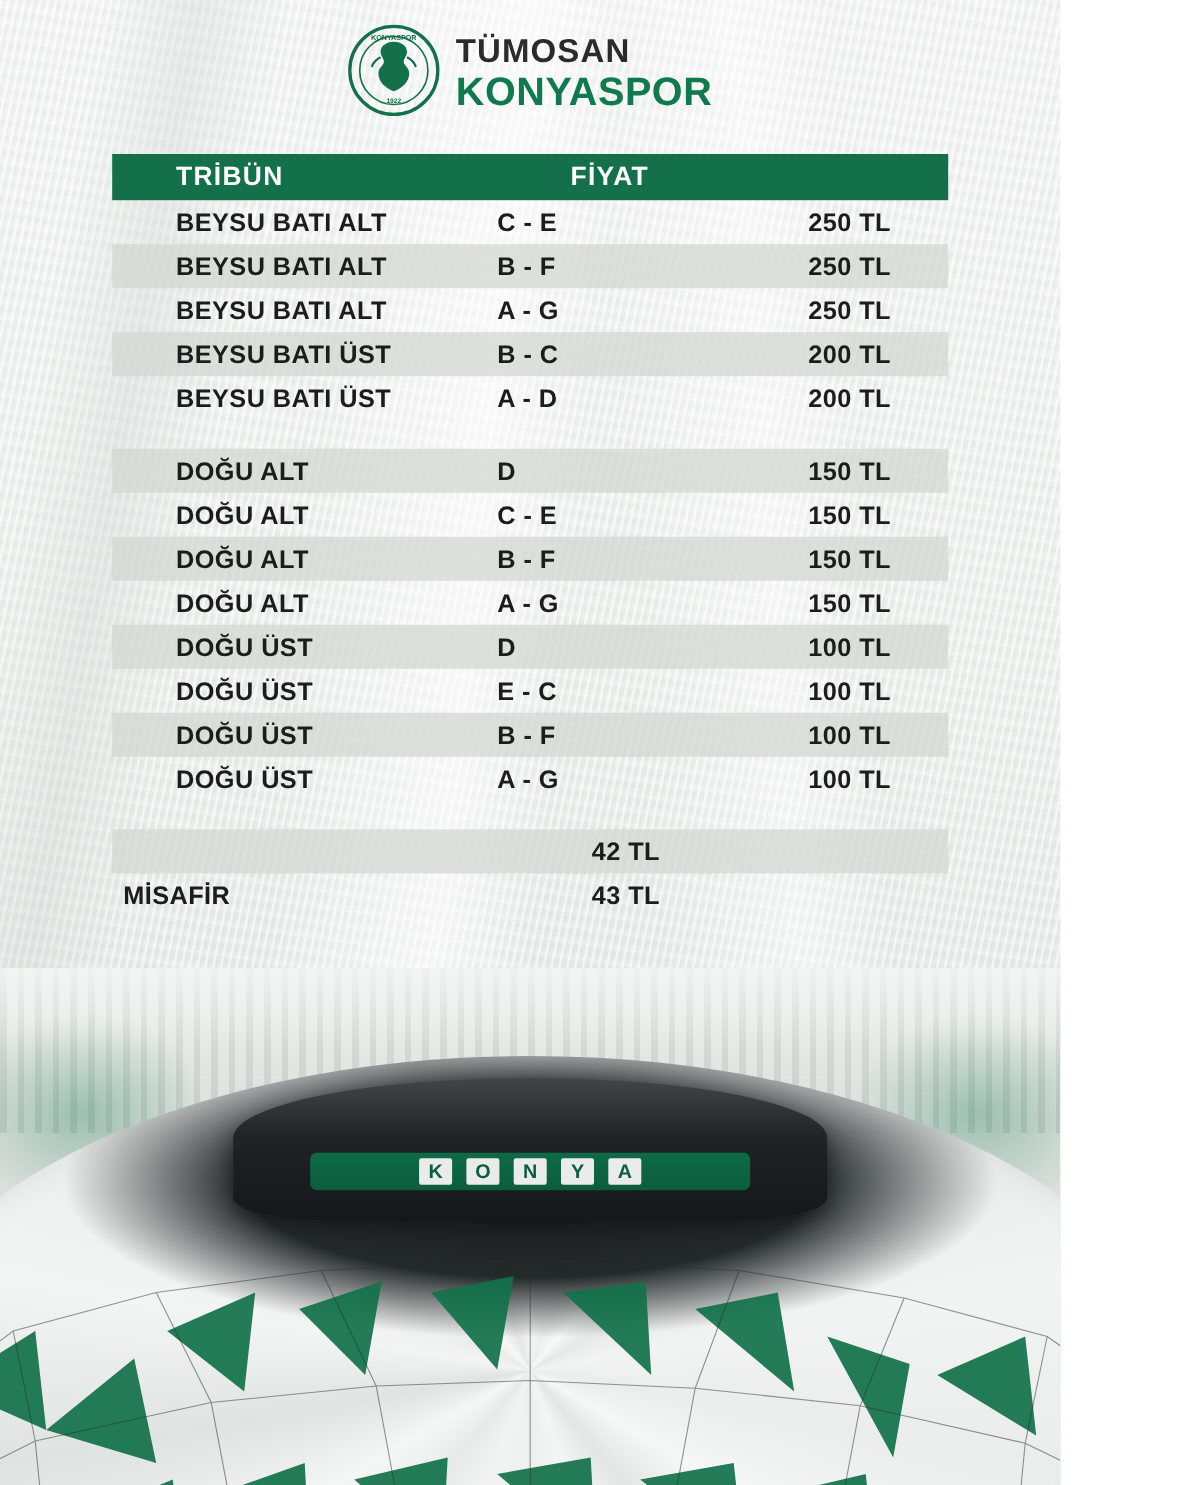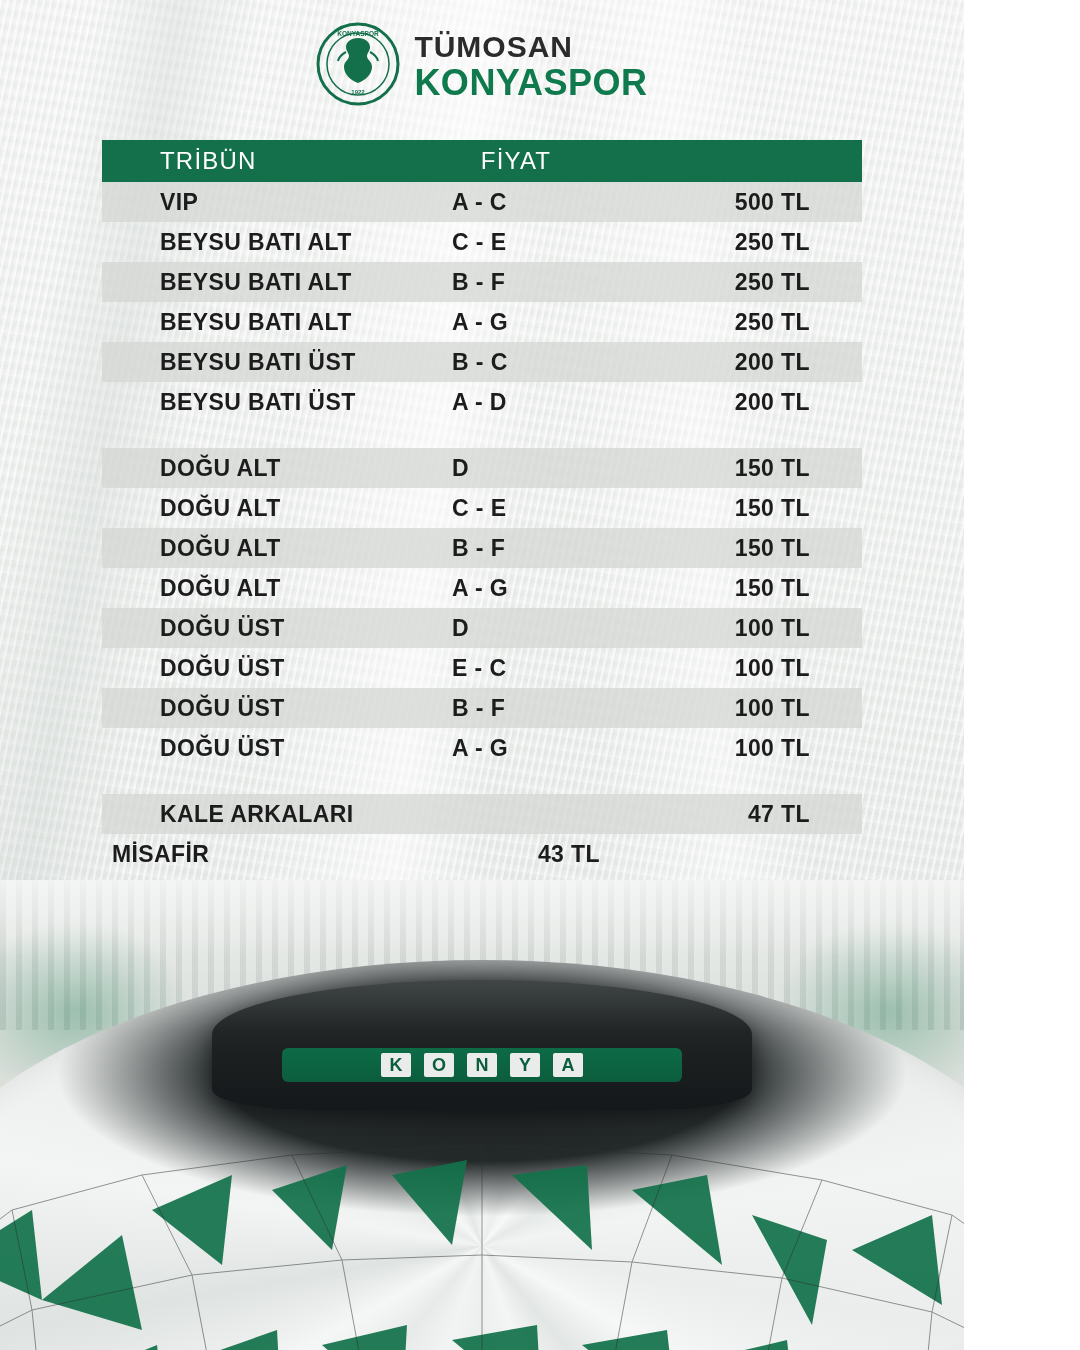--- a/index.html
+++ b/index.html
@@ -113,24 +113,24 @@
     padding-left: 10px;
   }
   .cell.fiyat {
     text-align: right;
     padding-right: 52px;
     font-weight: 800;
   }
   .header-row .cell {
     color: #ffffff;
     font-size: 24px;
-    font-weight: 400;
+    font-weight: 700;
     letter-spacing: 1.2px;
   }
-  .header-row .cell.fiyat { padding-right: 62px; text-align: center; }
+  .header-row .cell.fiyat { padding-right: 62px; }
 
   
   .stadium {
     position: absolute;
     left: 0;
     right: 0;
     bottom: 0;
     height: 470px;
     overflow: hidden;
   }
@@ -258,25 +258,20 @@
     </div>
   </div>
 
   <div class="table-wrap">
 
     <div class="row header-row">
       <div class="cell tribun">TRİBÜN</div>
       <div class="cell fiyat">FİYAT</div>
     </div>
 
-    <div class="row zebra">
-      <div class="cell tribun">VIP</div>
-      <div class="cell blok">A - C</div>
-      <div class="cell fiyat">500 TL</div>
-    </div>
     <div class="row">
       <div class="cell tribun">BEYSU BATI ALT</div>
       <div class="cell blok">C - E</div>
       <div class="cell fiyat">250 TL</div>
     </div>
     <div class="row zebra">
       <div class="cell tribun">BEYSU BATI ALT</div>
       <div class="cell blok">B - F</div>
       <div class="cell fiyat">250 TL</div>
     </div>
@@ -335,23 +330,22 @@
     </div>
     <div class="row">
       <div class="cell tribun">DOĞU ÜST</div>
       <div class="cell blok">A - G</div>
       <div class="cell fiyat">100 TL</div>
     </div>
 
     <div class="row spacer"></div>
 
     <div class="row zebra">
-      <div class="cell tribun">KALE ARKALARI</div>
       <div class="cell blok"></div>
-      <div class="cell fiyat">47 TL</div>
+      <div class="cell fiyat">42 TL</div>
     </div>
     <div class="row">
       <div class="cell blok">MİSAFİR</div>
       <div class="cell fiyat">43 TL</div>
     </div>
   </div>
 
   <div class="stadium">
     <div class="sky"></div>
     <div class="city"></div>

